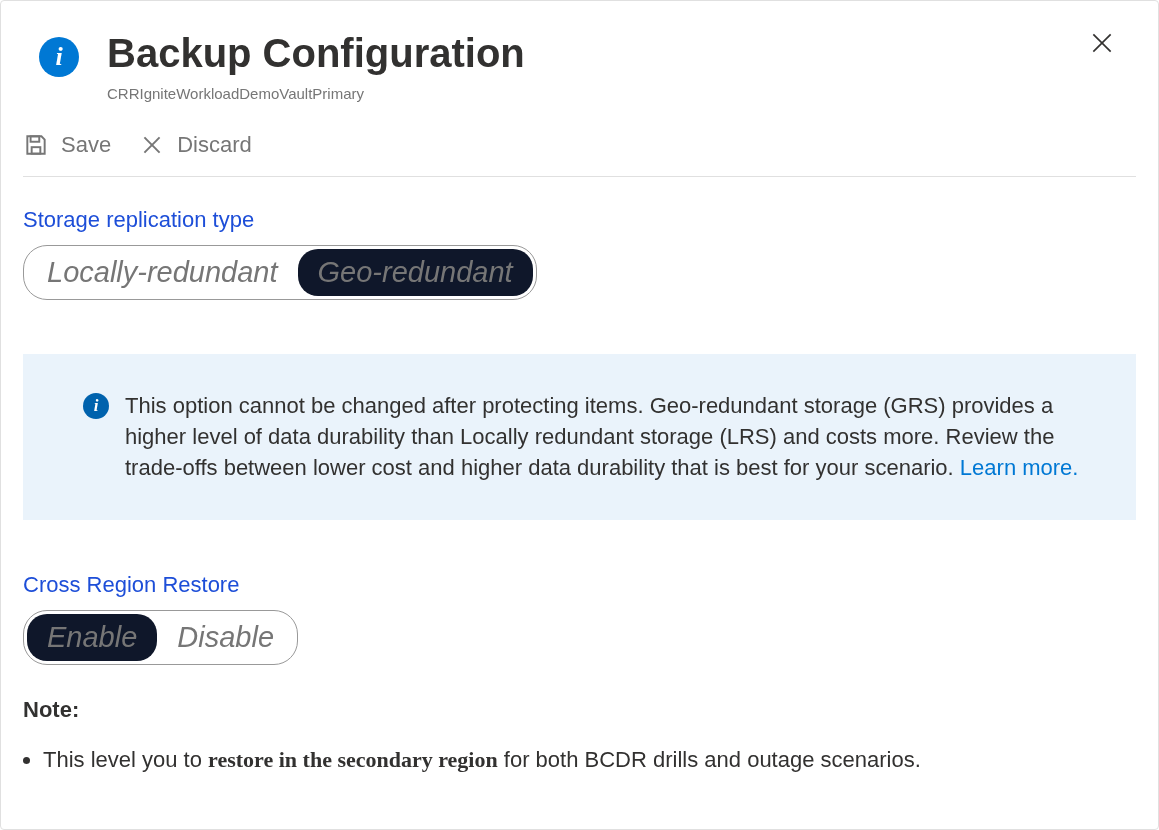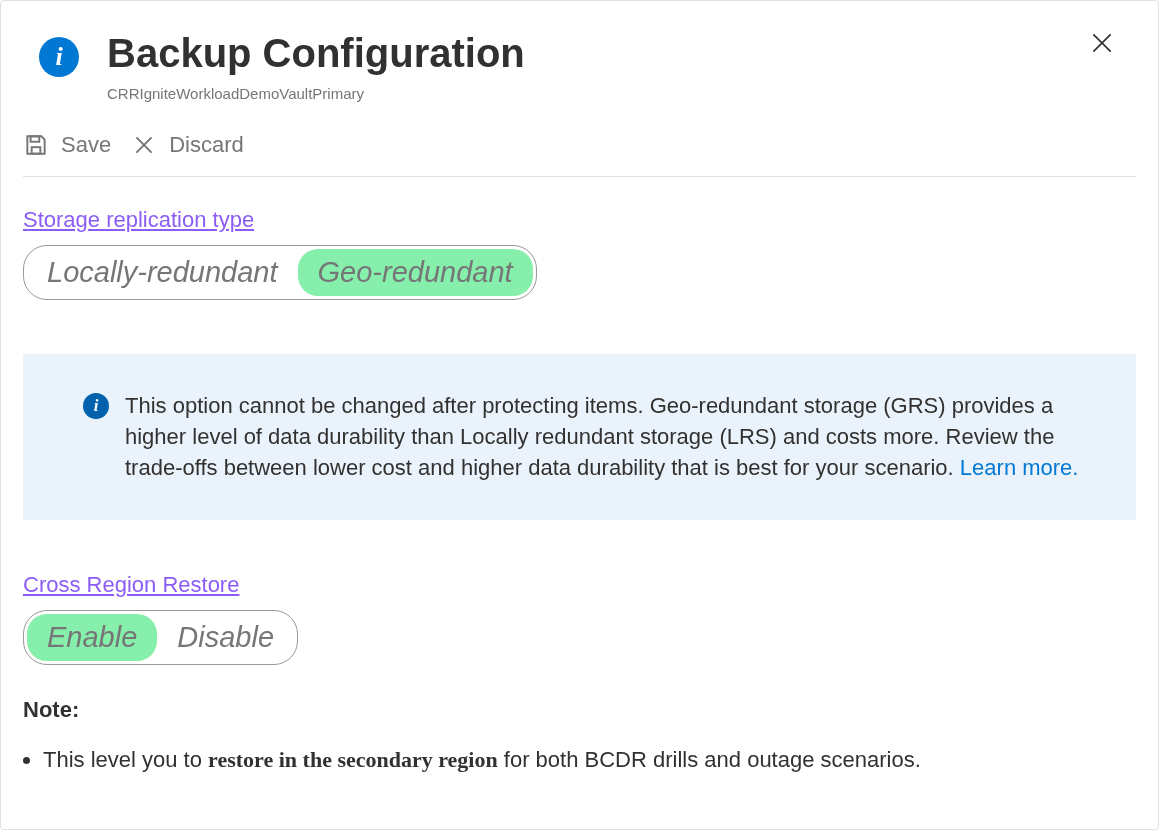--- a/index.html
+++ b/index.html
@@ -80,21 +80,21 @@
     
     .close-btn svg {
       width: 26px;
       height: 26px;
     }
     
     .toolbar {
       display: flex;
       align-items: center;
       padding: 30px 40px 18px 22px;
-      gap: 20px;
+      gap: 28px;
     }
     
     .toolbar-btn {
       display: flex;
       align-items: center;
       gap: 12px;
       border: none;
       background: transparent;
       font-size: 22px;
       color: #767676;
@@ -118,23 +118,22 @@
       background: #e0e0e0;
       margin: 0 22px;
     }
     
     .content {
       padding: 30px 22px 0 22px;
     }
     
     .section-label {
       font-size: 22px;
-      color: #8b5cf6;
+      color: #1d4ed8;
       margin-bottom: 12px;
-      text-decoration: underline;
     }
     
     .toggle-group {
       display: inline-flex;
       border: 1.5px solid #999;
       border-radius: 24px;
       padding: 3px;
       background: #fff;
     }
     
@@ -144,21 +143,21 @@
       color: #767676;
       border-radius: 20px;
       cursor: pointer;
       background: transparent;
       border: none;
       font-family: inherit;
       font-style: italic;
     }
     
     .toggle-option.selected {
-      background: #86efac;
+      background: #0f172a;
     }
     
     .info-box {
       background: #eaf3fb;
       padding: 36px 40px 36px 60px;
       margin-top: 54px;
       display: flex;
       align-items: flex-start;
       gap: 16px;
     }

